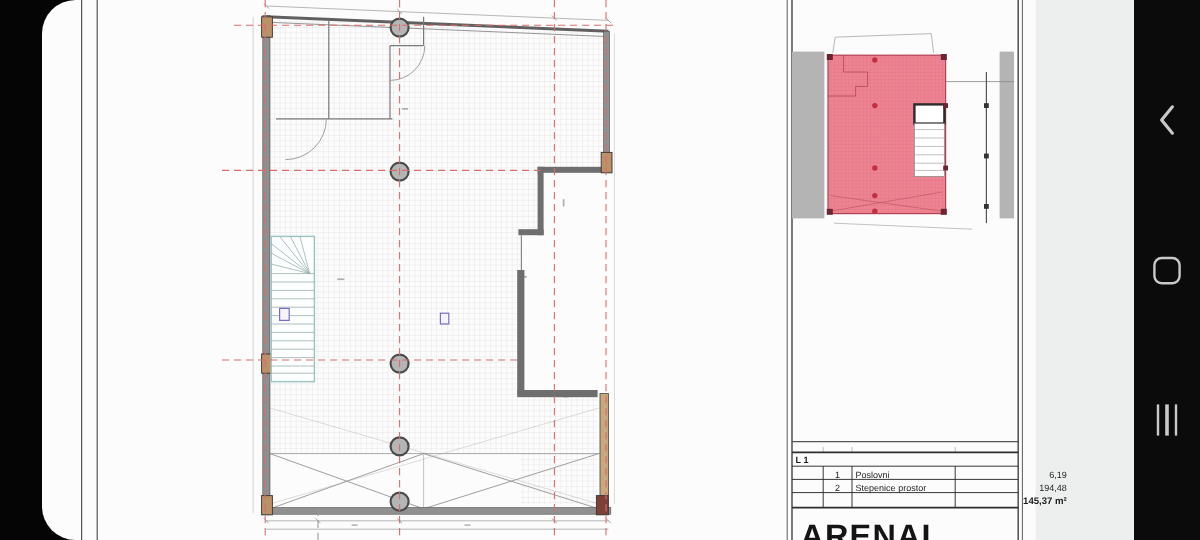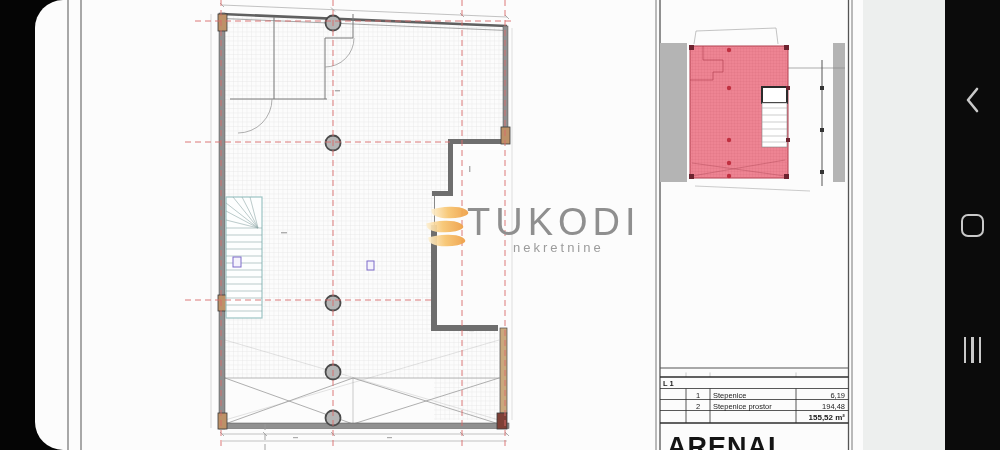--- a/index.html
+++ b/index.html
@@ -14,21 +14,21 @@
   #watermark{position:absolute;left:390px;top:200px;width:240px;height:60px;}
   .leaf{position:absolute;width:36px;height:13px;border-radius:2% 100% 30% 100%;
         background:linear-gradient(95deg,#fdf0d2 0%,#f7c46e 45%,#ee9d42 100%);
         transform:rotate(-10deg);opacity:.92;}
   #wm-brand{position:absolute;left:42px;top:1px;font-size:38px;color:#8f8f8f;
             letter-spacing:5px;font-weight:400;}
   #wm-tag{position:absolute;left:88px;top:40px;font-size:13px;color:#9c9c9c;letter-spacing:3px;}
   
   .tb{position:absolute;font-size:7.5px;color:#1c1c1c;line-height:10px;white-space:nowrap;text-align:center;}
   .tb.bold{font-weight:700;}
-  .tb.right{text-align:right;}
+  .tb.right{text-align:right;padding-left:44px;}
   #project-title{position:absolute;left:632px;top:432px;font-size:27px;font-weight:700;
                  color:#141414;letter-spacing:1px;}
   
   #navbar{position:absolute;left:945px;top:0;width:55px;height:450px;background:#0b0b0b;}
   .navicon{position:absolute;left:0;width:55px;display:flex;justify-content:center;}
   #nav-home .sq{width:19px;height:19px;border:2.6px solid #c9c9c9;border-radius:7px;}
   #nav-recents .bars{display:flex;gap:5px;}
   #nav-recents .bar{width:2.6px;height:26px;background:#c9c9c9;}
 </style>
 </head>
@@ -240,39 +240,32 @@
         <line x1="675" y1="388.5" x2="675" y2="423" stroke-width="0.8"></line>
         <line x1="761" y1="388.5" x2="761" y2="423" stroke-width="0.8"></line>
         <g stroke-width="0.5" opacity="0.5">
           <line x1="651" y1="372.5" x2="651" y2="377"></line>
             <line x1="675" y1="372.5" x2="675" y2="377"></line>
           <line x1="761" y1="372.5" x2="761" y2="377"></line>
         </g>
       </g>
     </svg>
 
-    <div id="watermark">
-      <div class="leaf" style="left:7px;top:6px"></div>
-      <div class="leaf" style="left:2px;top:20px"></div>
-      <div class="leaf" style="left:4px;top:34px"></div>
-      <div id="wm-brand">TUKODI</div>
-      <div id="wm-tag">nekretnine</div>
-    </div>
 
     <div class="tb bold" style="left:628px;top:379px">L 1</div>
 
     <div class="tb" style="left:651px;top:390.5px;width:24px;text-align:center">1</div>
-    <div class="tb" style="left:678px;top:390.5px">Stepenice</div>
+    <div class="tb" style="left:678px;top:390.5px">Poslovni</div>
     <div class="tb right" style="left:761px;top:390.5px;width:49px">6,19</div>
 
     <div class="tb" style="left:651px;top:401.5px;width:24px;text-align:center">2</div>
     <div class="tb" style="left:678px;top:401.5px">Stepenice prostor</div>
     <div class="tb right" style="left:761px;top:401.5px;width:49px">194,48</div>
 
-    <div class="tb bold right" style="left:751px;top:412.5px;width:59px;font-size:8px">155,52 m²</div>
+    <div class="tb bold right" style="left:751px;top:412.5px;width:59px;font-size:8px">145,37 m²</div>
 
     <div id="project-title">ARENAL</div>
   </div>
 
   <div id="navbar">
     <div class="navicon" id="nav-back" style="top:86px">
       <svg width="20" height="28" viewBox="0 0 20 28">
         <polyline points="14,3 5,14 14,25" fill="none" stroke="#c9c9c9" stroke-width="2.6" stroke-linecap="round" stroke-linejoin="round"></polyline>
       </svg>
     </div>

